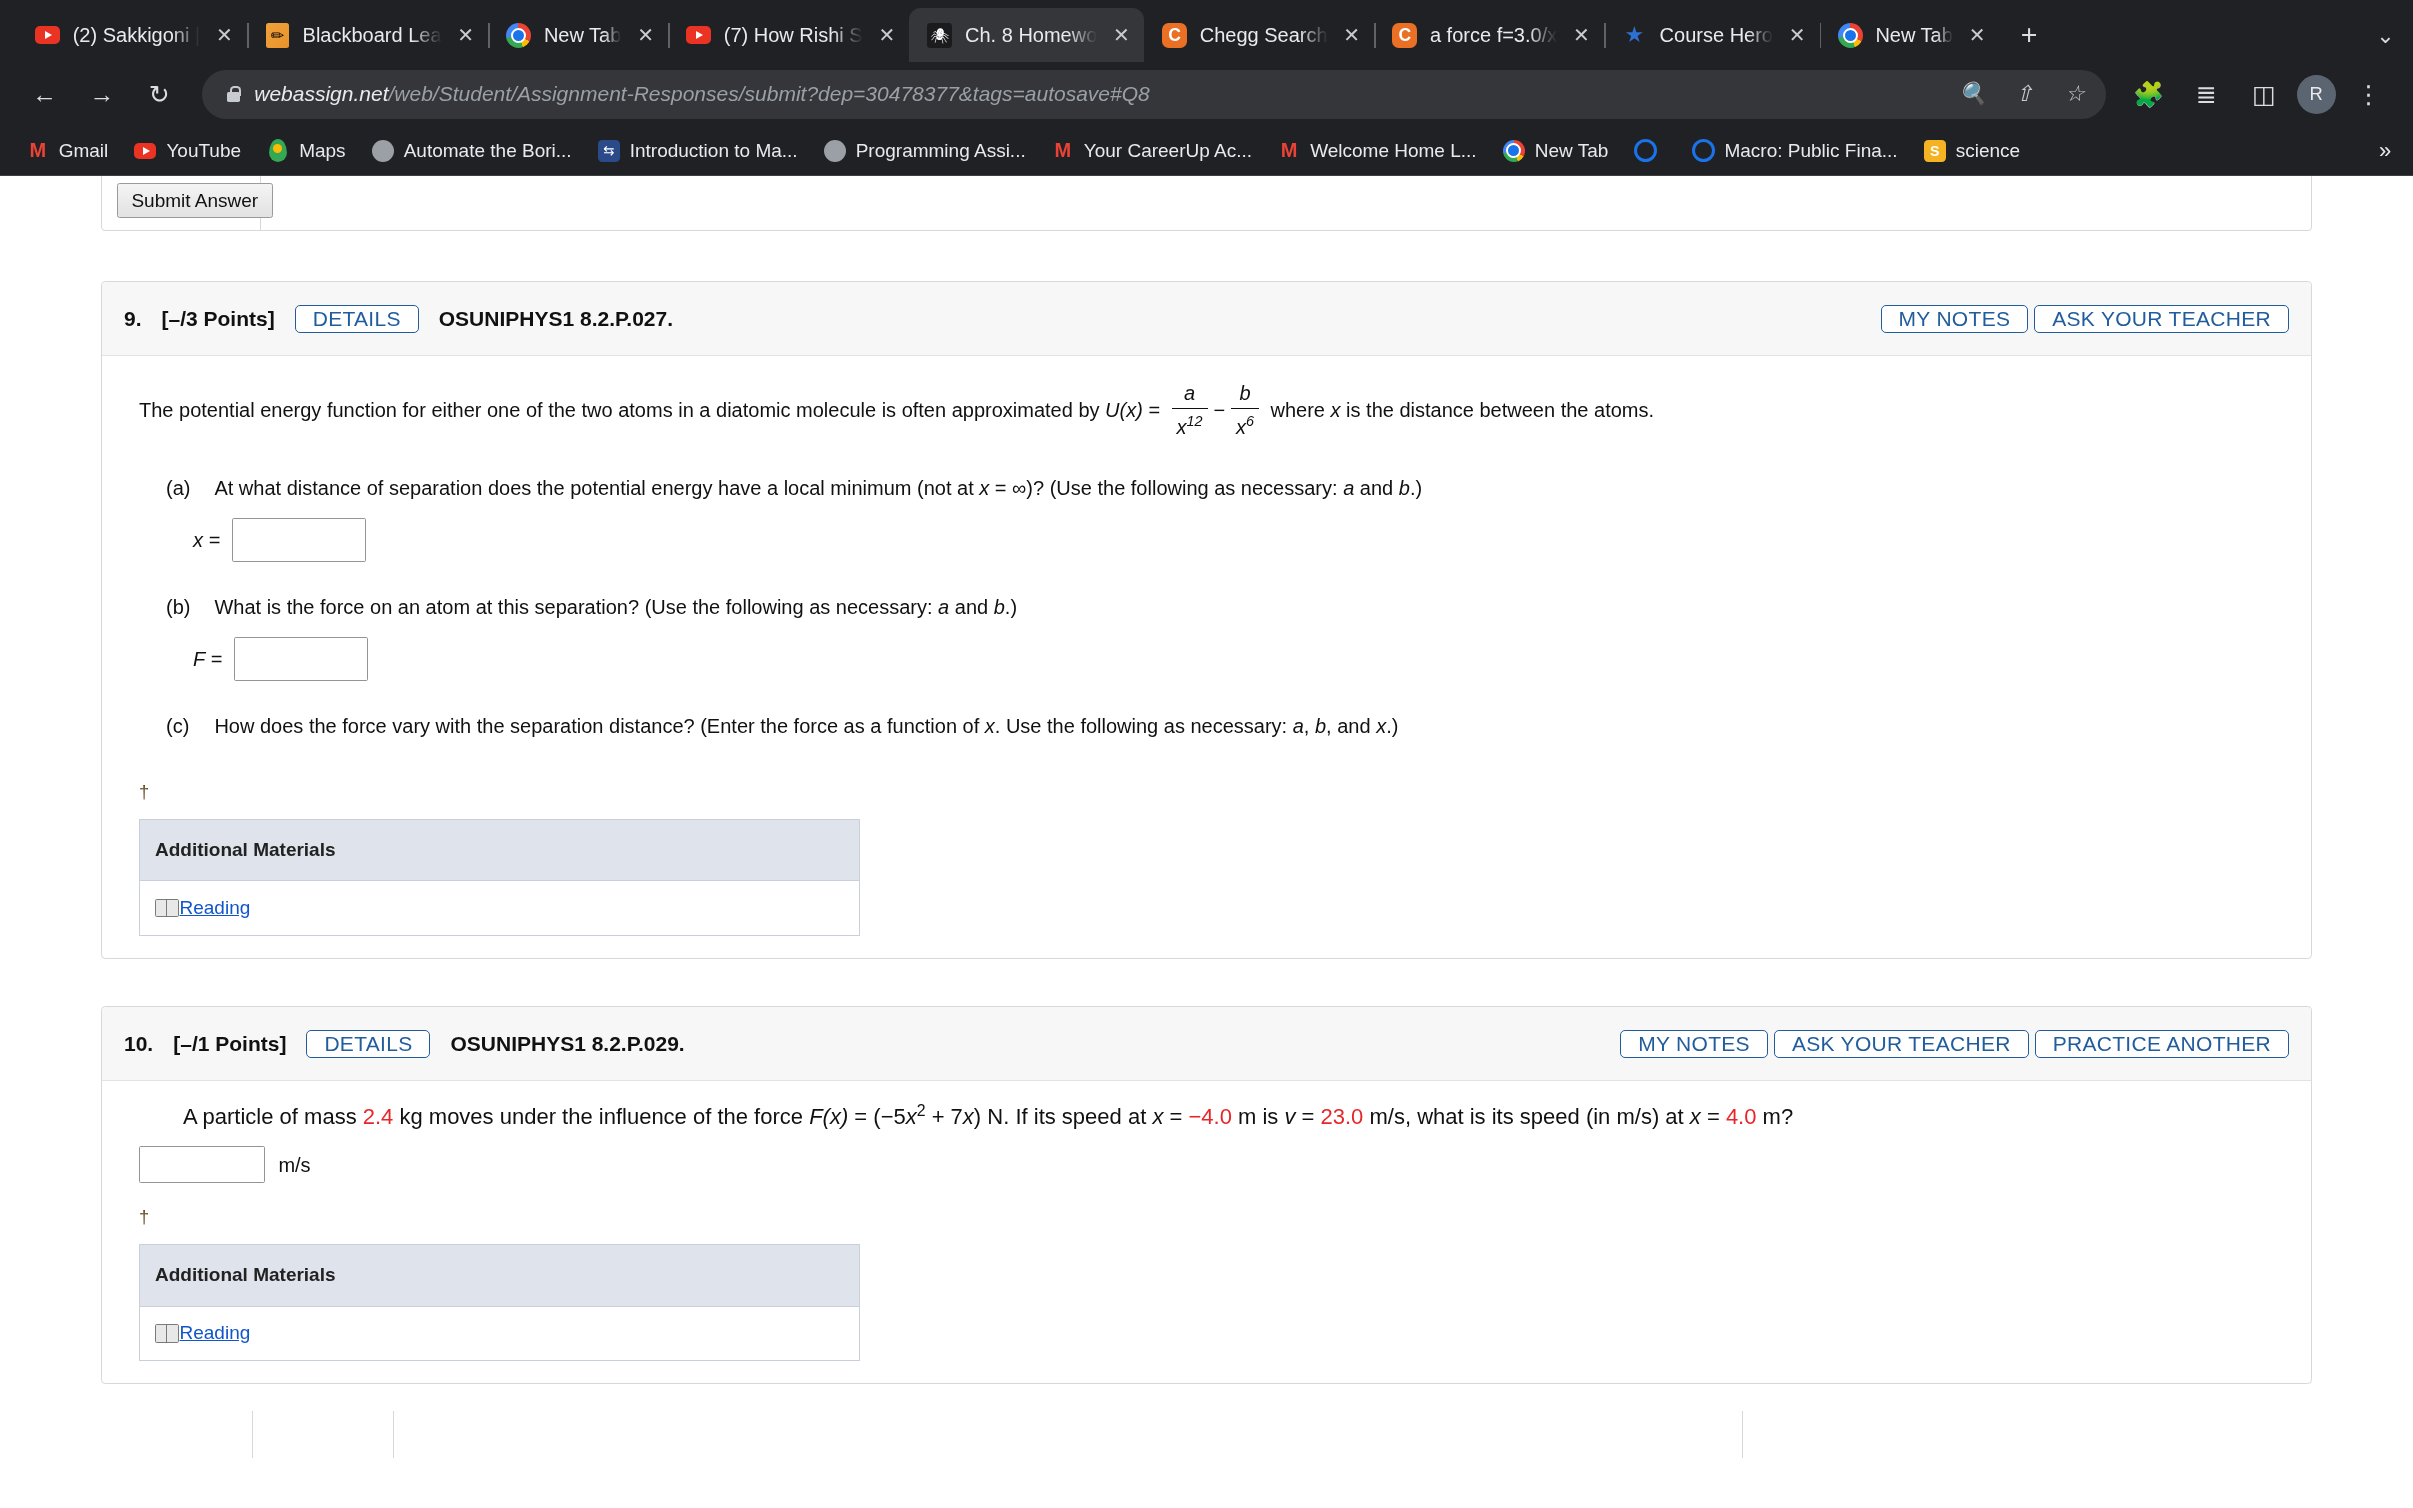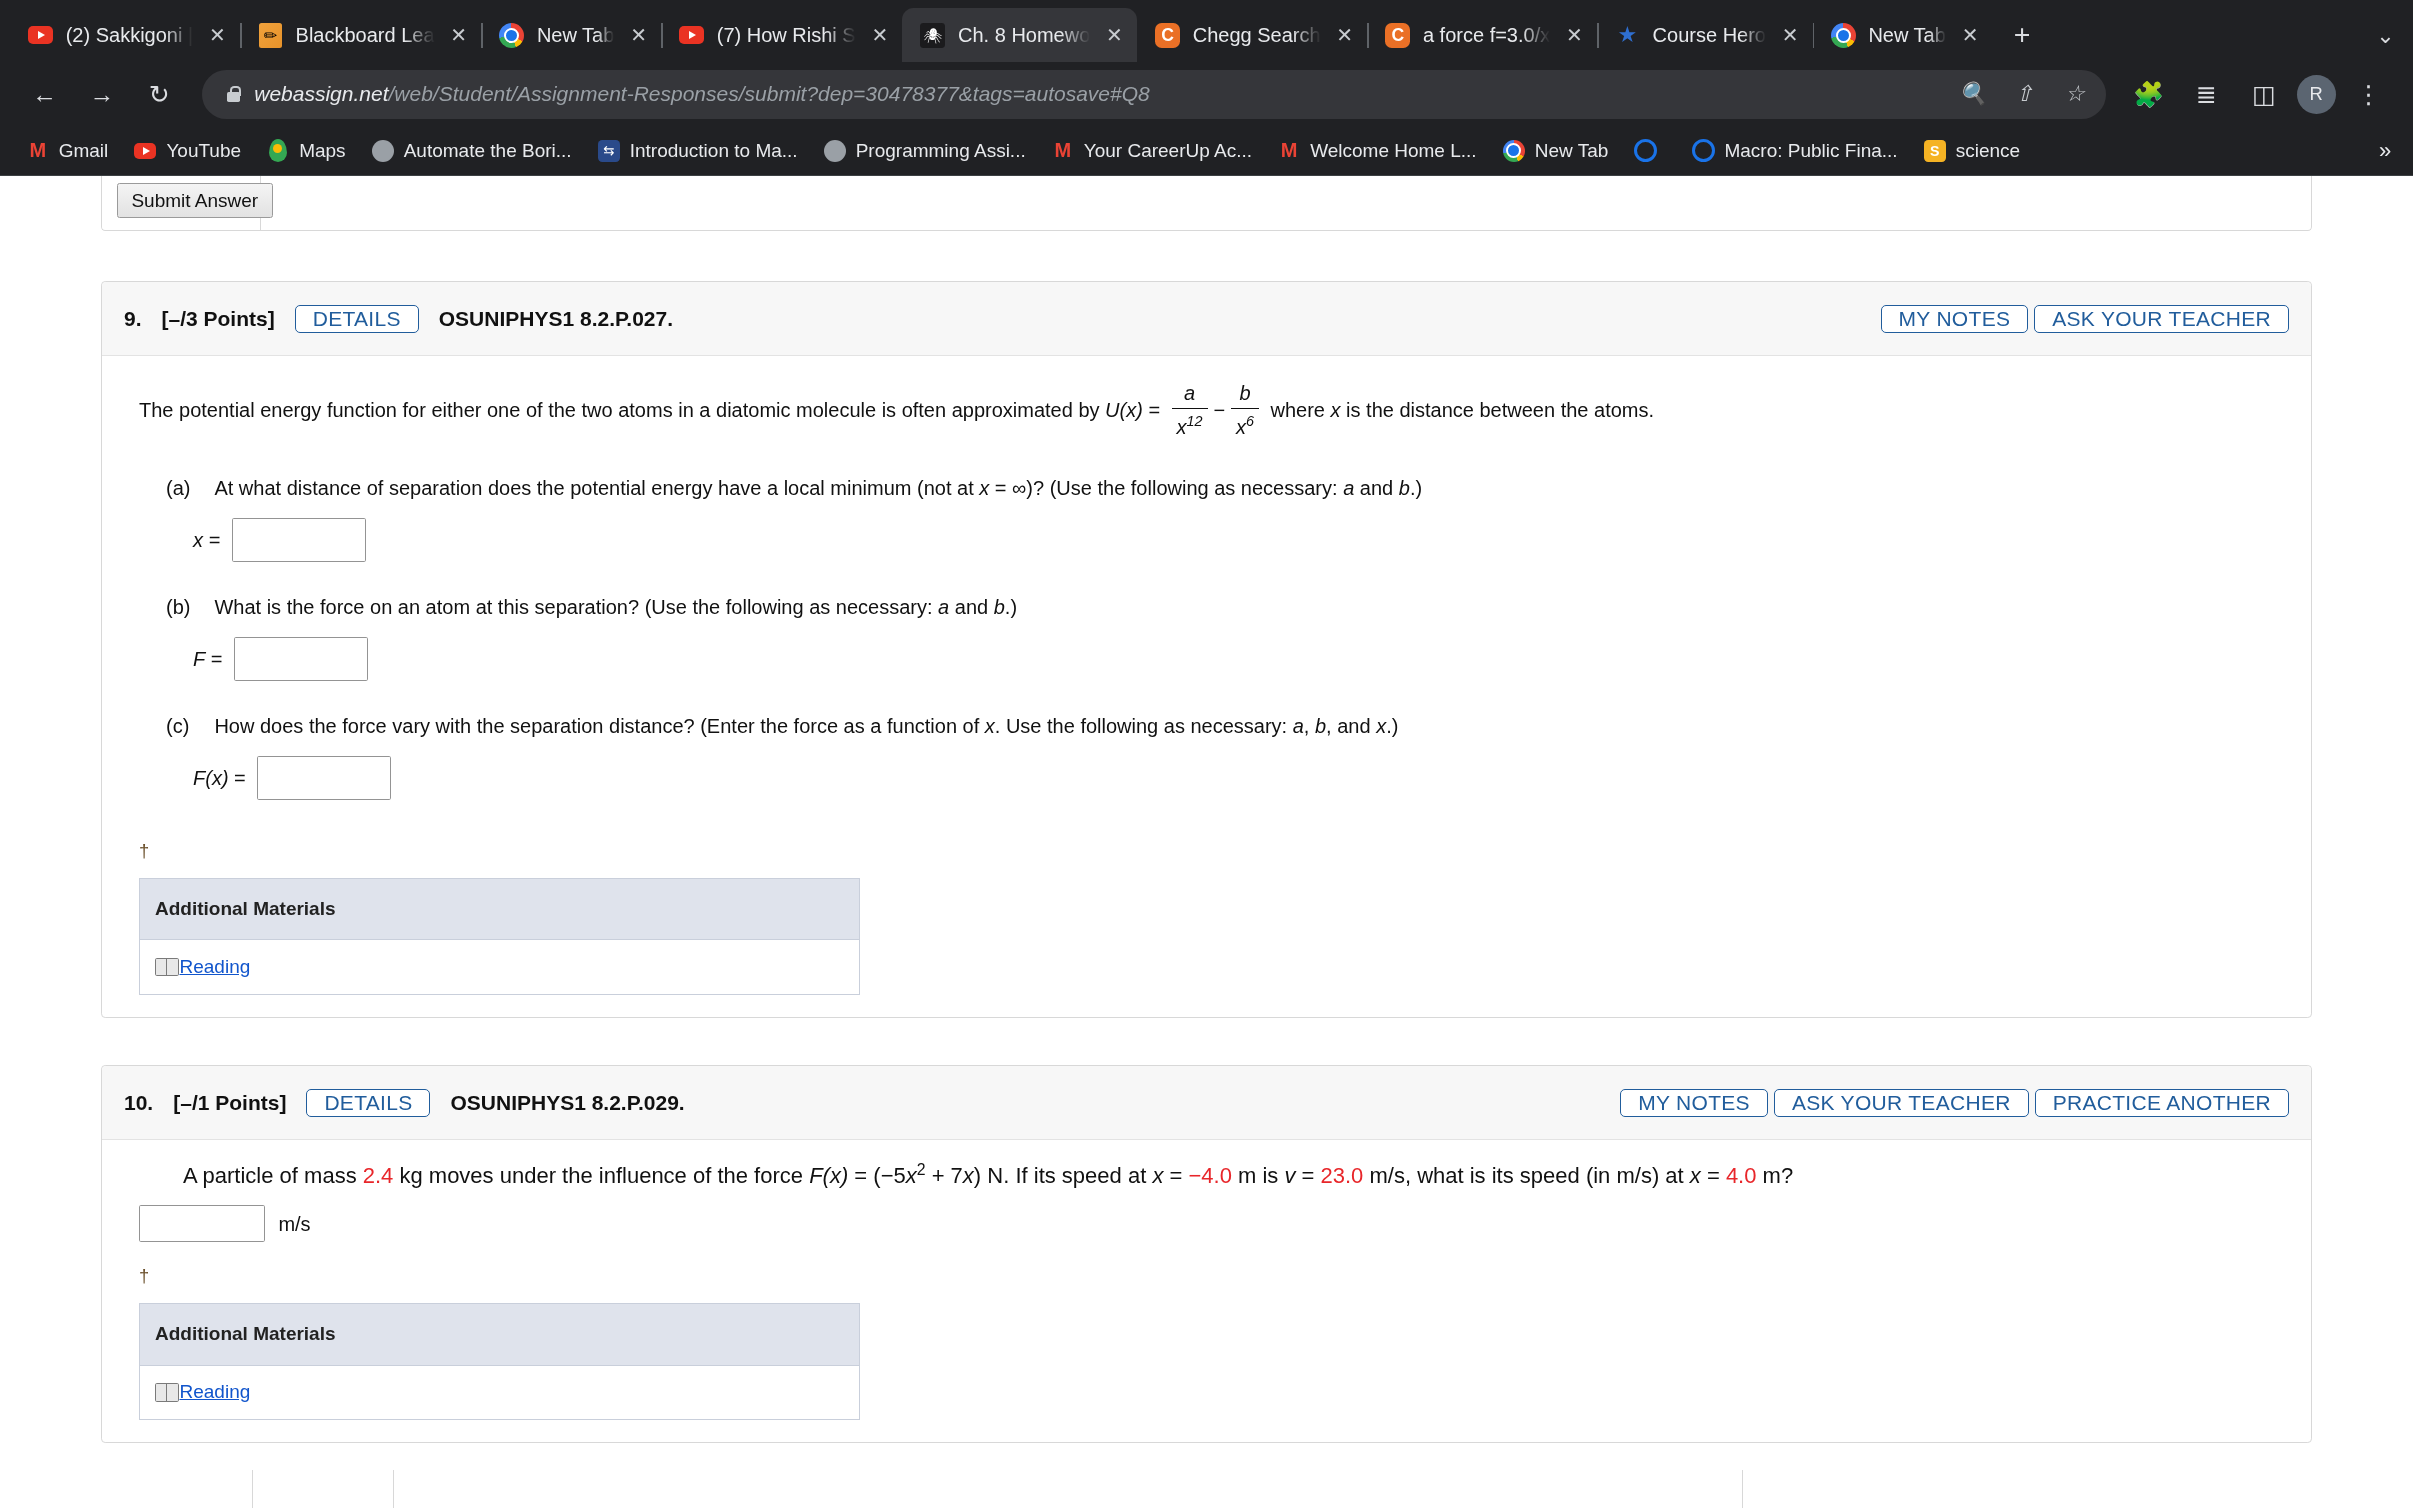--- a/index.html
+++ b/index.html
@@ -9,21 +9,21 @@
     background:#ffffff;
     font-family:"Liberation Sans", sans-serif;
     overflow:hidden;
   }
 
   
   .chrome { background:#202124; width:100%; }
 
   .tabstrip {
     height:62px; display:flex; align-items:flex-end;
-    padding:0 5px 0 10px; position:relative;
+    padding:0 5px 0 17px; position:relative;
   }
   .tab {
     height:54px; display:flex; align-items:center; gap:11.7px;
     padding:0 10px 0 17px; min-width:0;
     border-radius:11.7px 11.7px 0 0;
     position:relative; flex:0 0 auto;
   }
   .tab .sep {
     position:absolute; left:0; top:15px; height:25px; width:1.7px;
     background:#5f6368;
@@ -407,24 +407,20 @@
       </div>
       <div class="answer-row">
         <span class="lbl m">F =</span>
         <input class="tinput" value="" style="">
       </div>
 
       <div class="part">
         <span class="part-lbl">(c)</span>
         <span><span>How does the force vary with the separation distance? (Enter the force as a function of </span><span class="m">x</span><span>. Use the following as necessary: </span><span class="m">a</span><span>, </span><span class="m">b</span><span>, and </span><span class="m">x</span><span>.)</span></span>
       </div>
-      <div class="answer-row">
-        <span class="lbl"><span class="m">F(x)</span><span> =</span></span>
-        <input class="tinput" value="" style="">
-      </div>
 
       <div class="dagger">†</div>
 
       <div class="am-box">
         <div class="am-title">Additional Materials</div>
         <div class="am-row">
           <span class="book-ic"></span>
           <a class="am-link" href="#">Reading</a>
         </div>
       </div>

